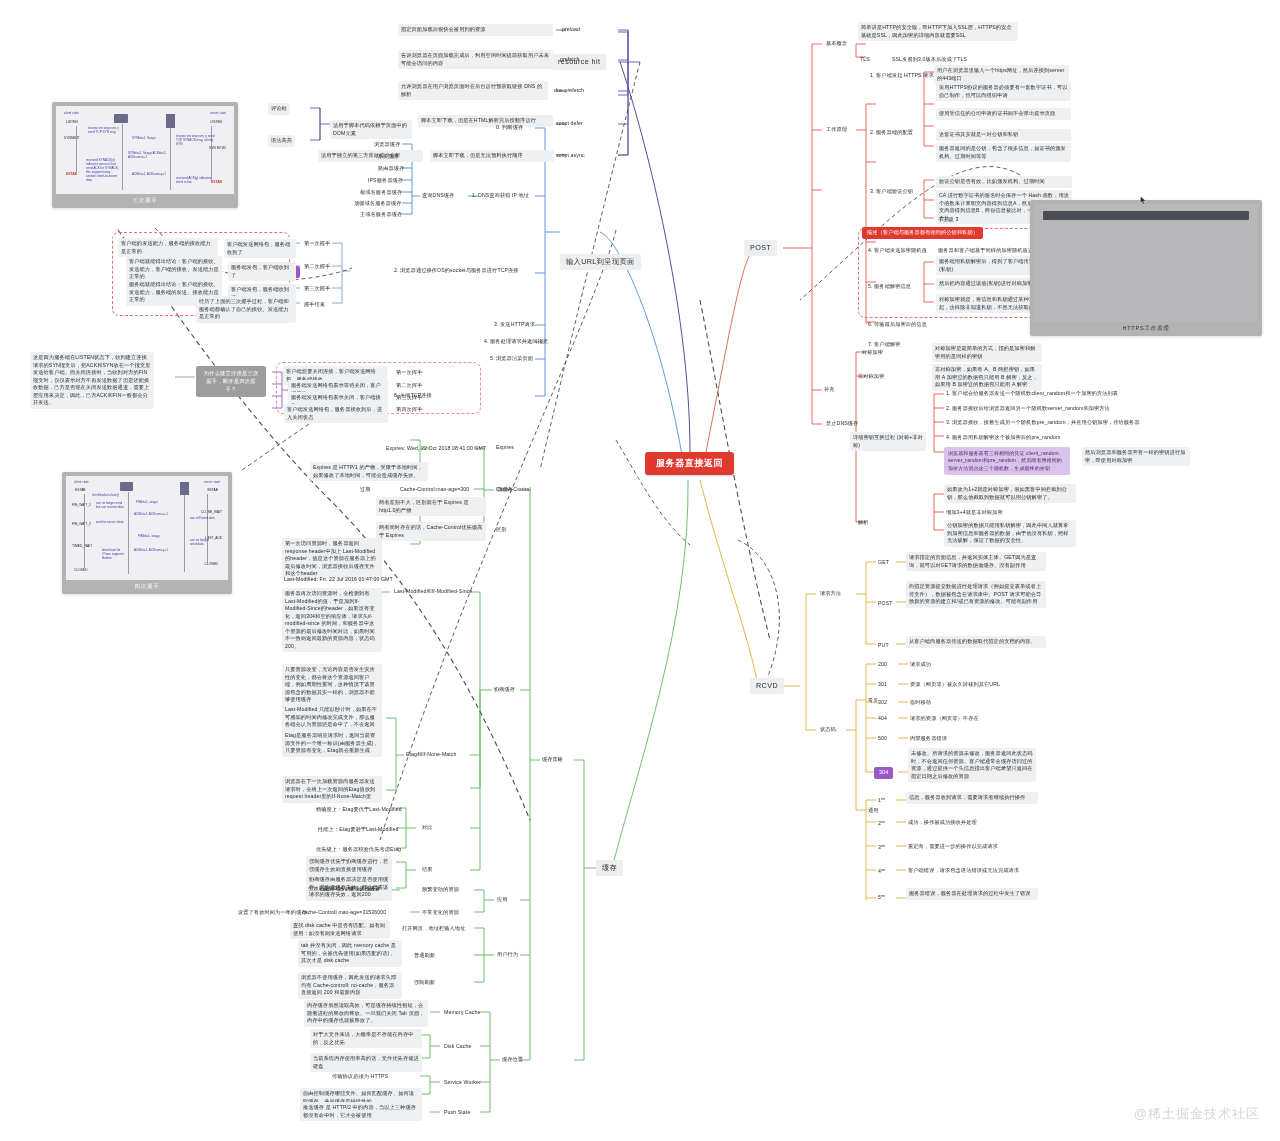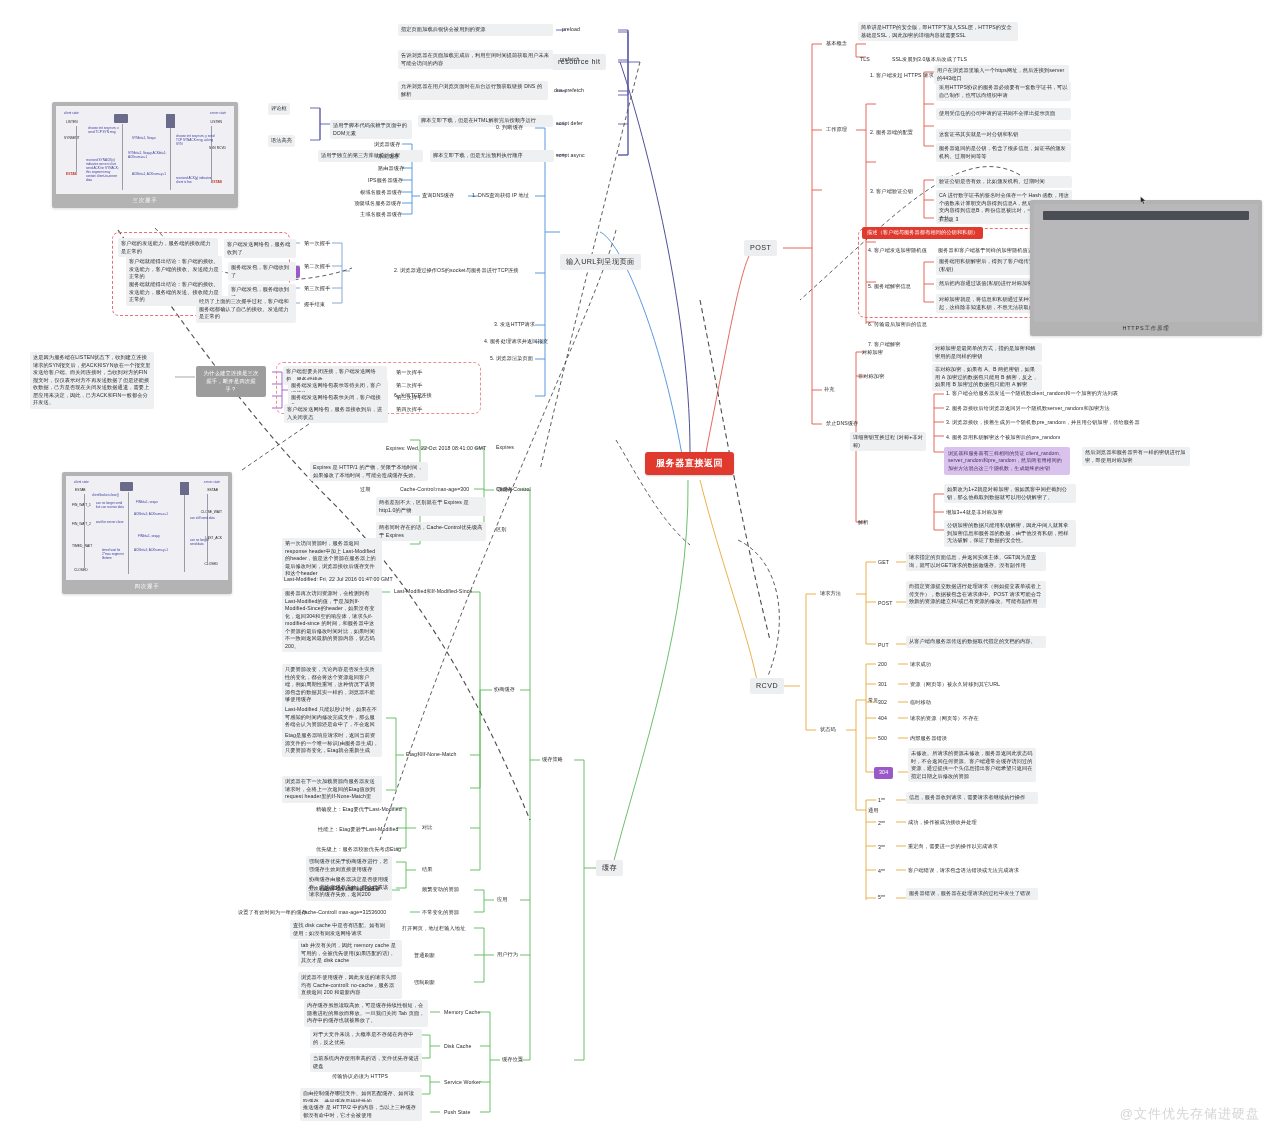--- a/index.html
+++ b/index.html
@@ -574,14 +574,14 @@
     <div class="pic" style="height:118px;">
       <div class="bar"></div>
     </div>
     <div class="cap">HTTPS工作原理</div>
   </div>
 
   <svg class="cursor" style="left:1140px; top:196px;" viewBox="0 0 7 9">
     <path d="M0.5 0.5 L0.5 7 L2.2 5.4 L3.4 8.2 L4.6 7.7 L3.4 5 L5.8 5 Z" fill="#222" stroke="#fff" stroke-width="0.35"></path>
   </svg>
 
-  <div class="watermark">@文件优先存储进硬盘</div>
+  <div class="watermark">@稀土掘金技术社区</div>
 </div>
 
 </body></html>

